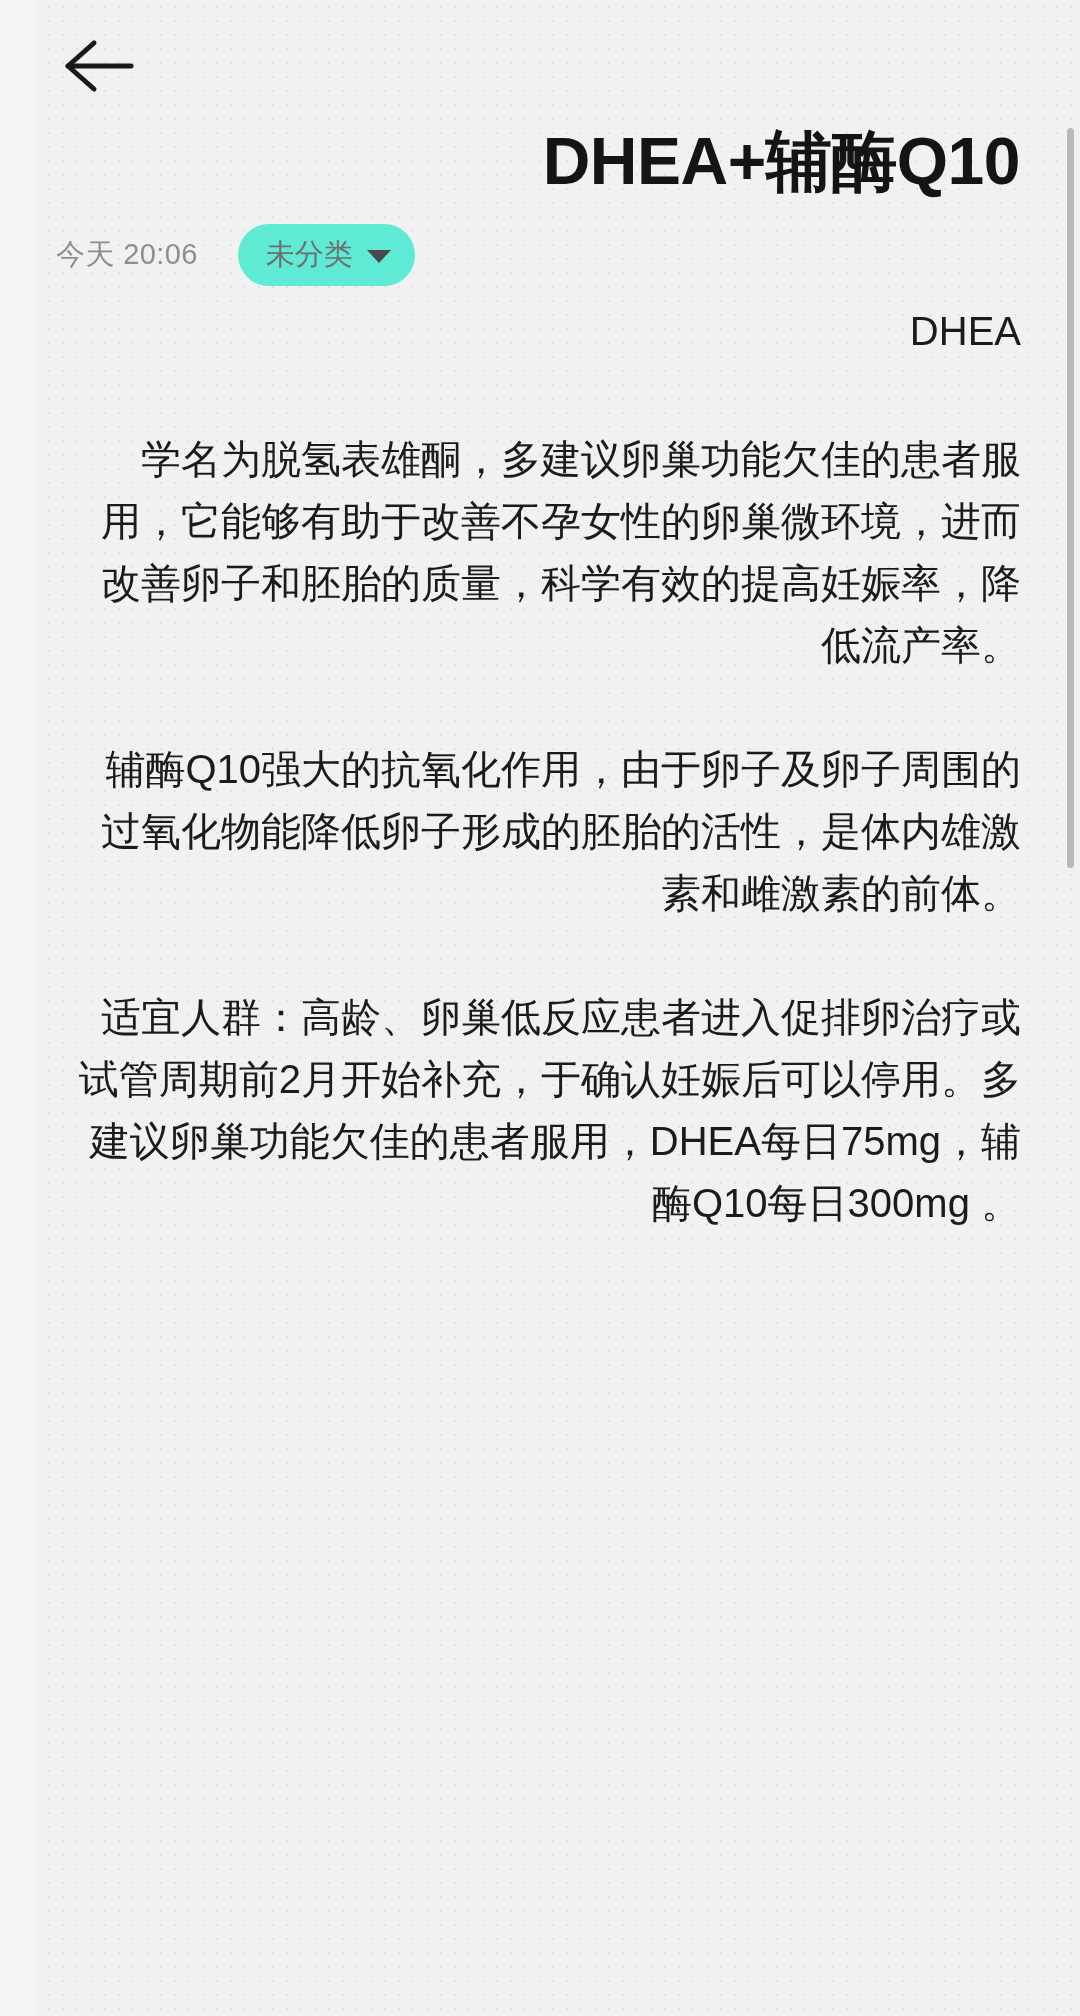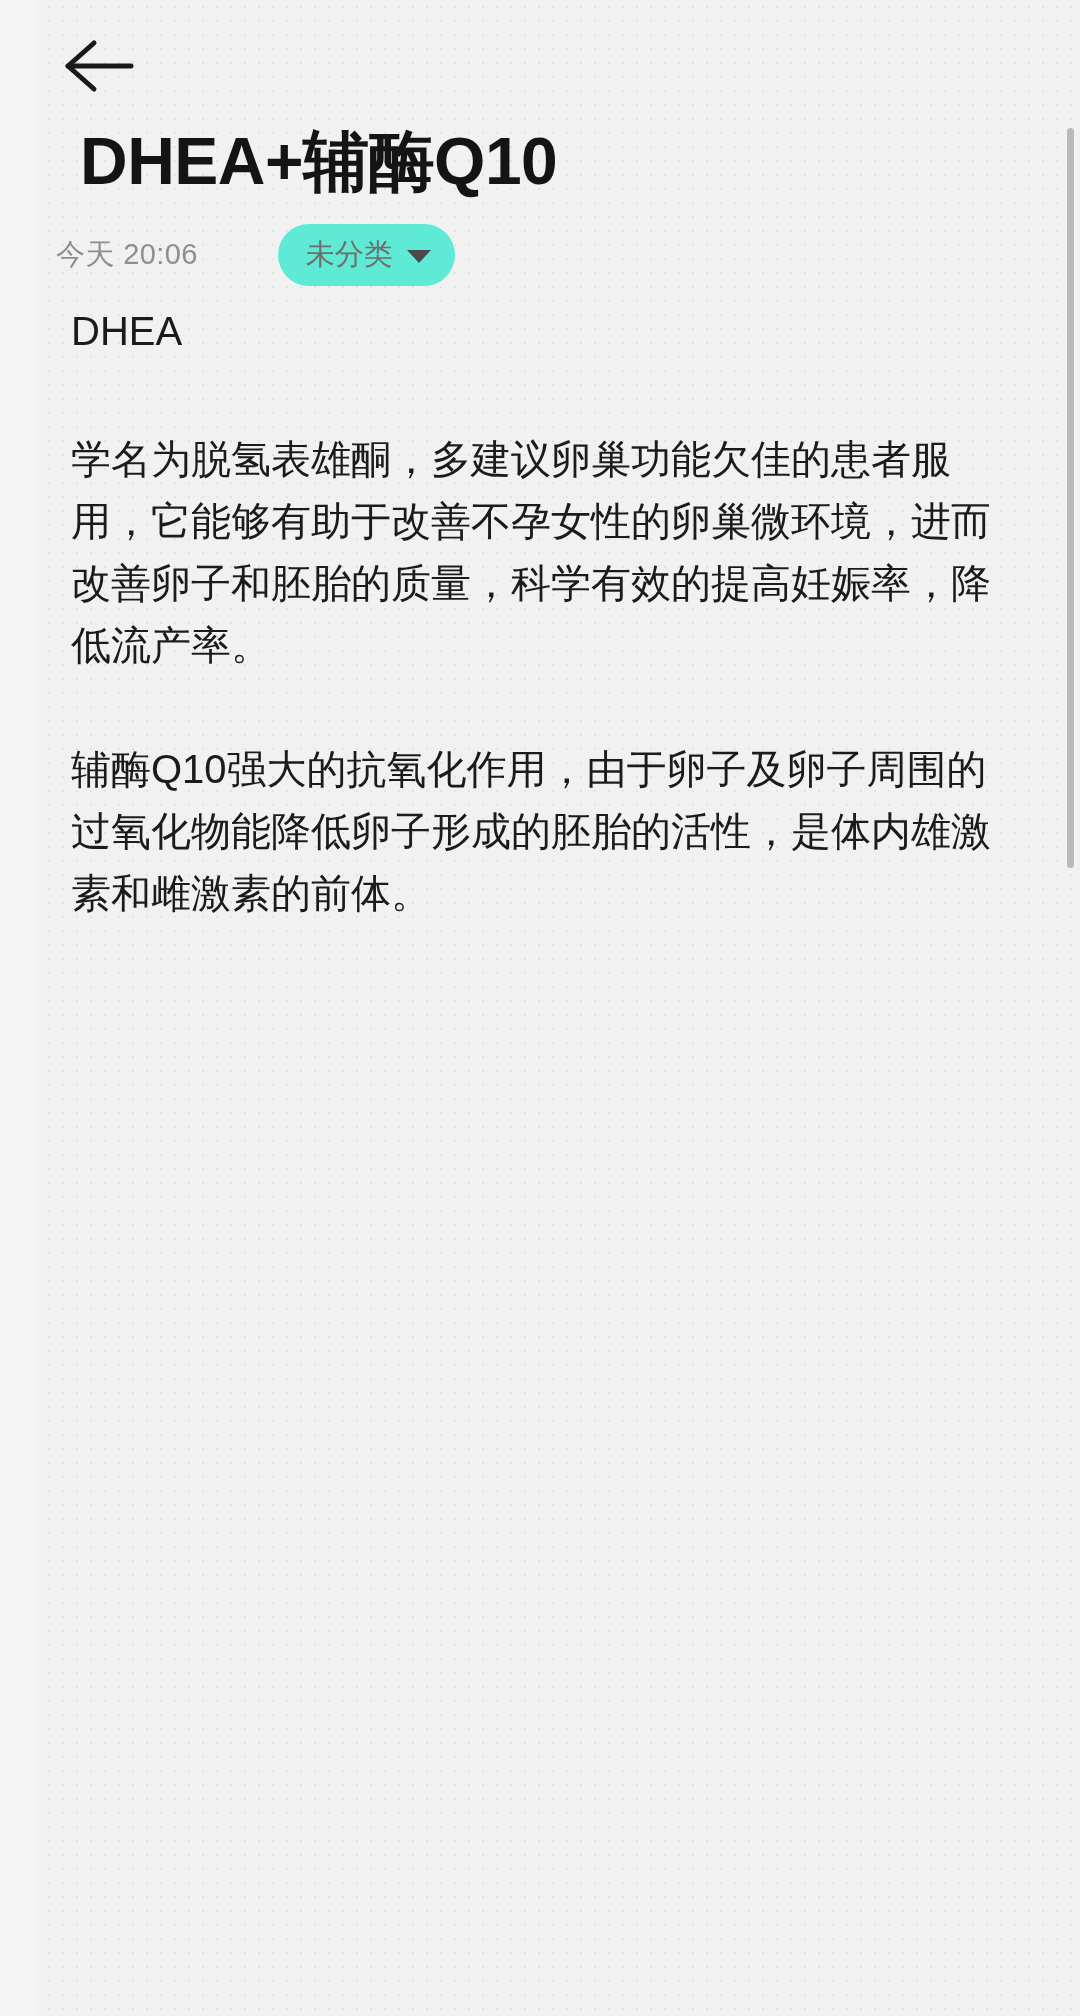--- a/index.html
+++ b/index.html
@@ -30,20 +30,21 @@
     left: 0; top: 0;
     width: 36px; height: 100%;
     background: #f5f5f5;
   }
 
   .content {
     position: absolute;
     left: 0; top: 0;
     width: 1080px;
     height: 2016px;
+    text-align: right;
   }
 
   .back-btn {
     position: absolute;
     left: 52px;
     top: 26px;
     width: 92px;
     height: 80px;
     display: flex;
     align-items: center;
@@ -64,21 +65,20 @@
     letter-spacing: -0.5px;
   }
 
   .meta-row {
     position: absolute;
     left: 56px;
     top: 222px;
     display: flex;
     align-items: center;
     height: 66px;
-    gap: 40px;
   }
   .meta-date {
     font-size: 29px;
     color: #8e8e8e;
     padding: 0 14px 0 0;
     letter-spacing: 0.4px;
     white-space: nowrap;
   }
   .category-chip {
     display: flex;
@@ -155,17 +155,18 @@
     <div class="category-chip">
       <span class="chip-label">未分类</span>
       <span class="caret"></span>
     </div>
   </div>
 
   <div class="body-text">
     <p class="para first">DHEA</p>
     <p class="para">学名为脱氢表雄酮，多建议卵巢功能欠佳的患者服用，它能够有助于改善不孕女性的卵巢微环境，进而改善卵子和胚胎的质量，科学有效的提高妊娠率，降低流产率。</p>
     <p class="para">辅酶Q10强大的抗氧化作用，由于卵子及卵子周围的过氧化物能降低卵子形成的胚胎的活性，是体内雄激素和雌激素的前体。</p>
+    <p class="para">适宜人群：高龄、卵巢低反应患者进入促排卵治疗或试管周期前2月开始补充，于确认妊娠后可以停用。多建议卵巢功能欠佳的患者服用，DHEA每日75mg，辅酶Q10每日300mg 。</p>
   </div>
 
   <div class="scrollbar"></div>
 
 </div>
 
 </body></html>

